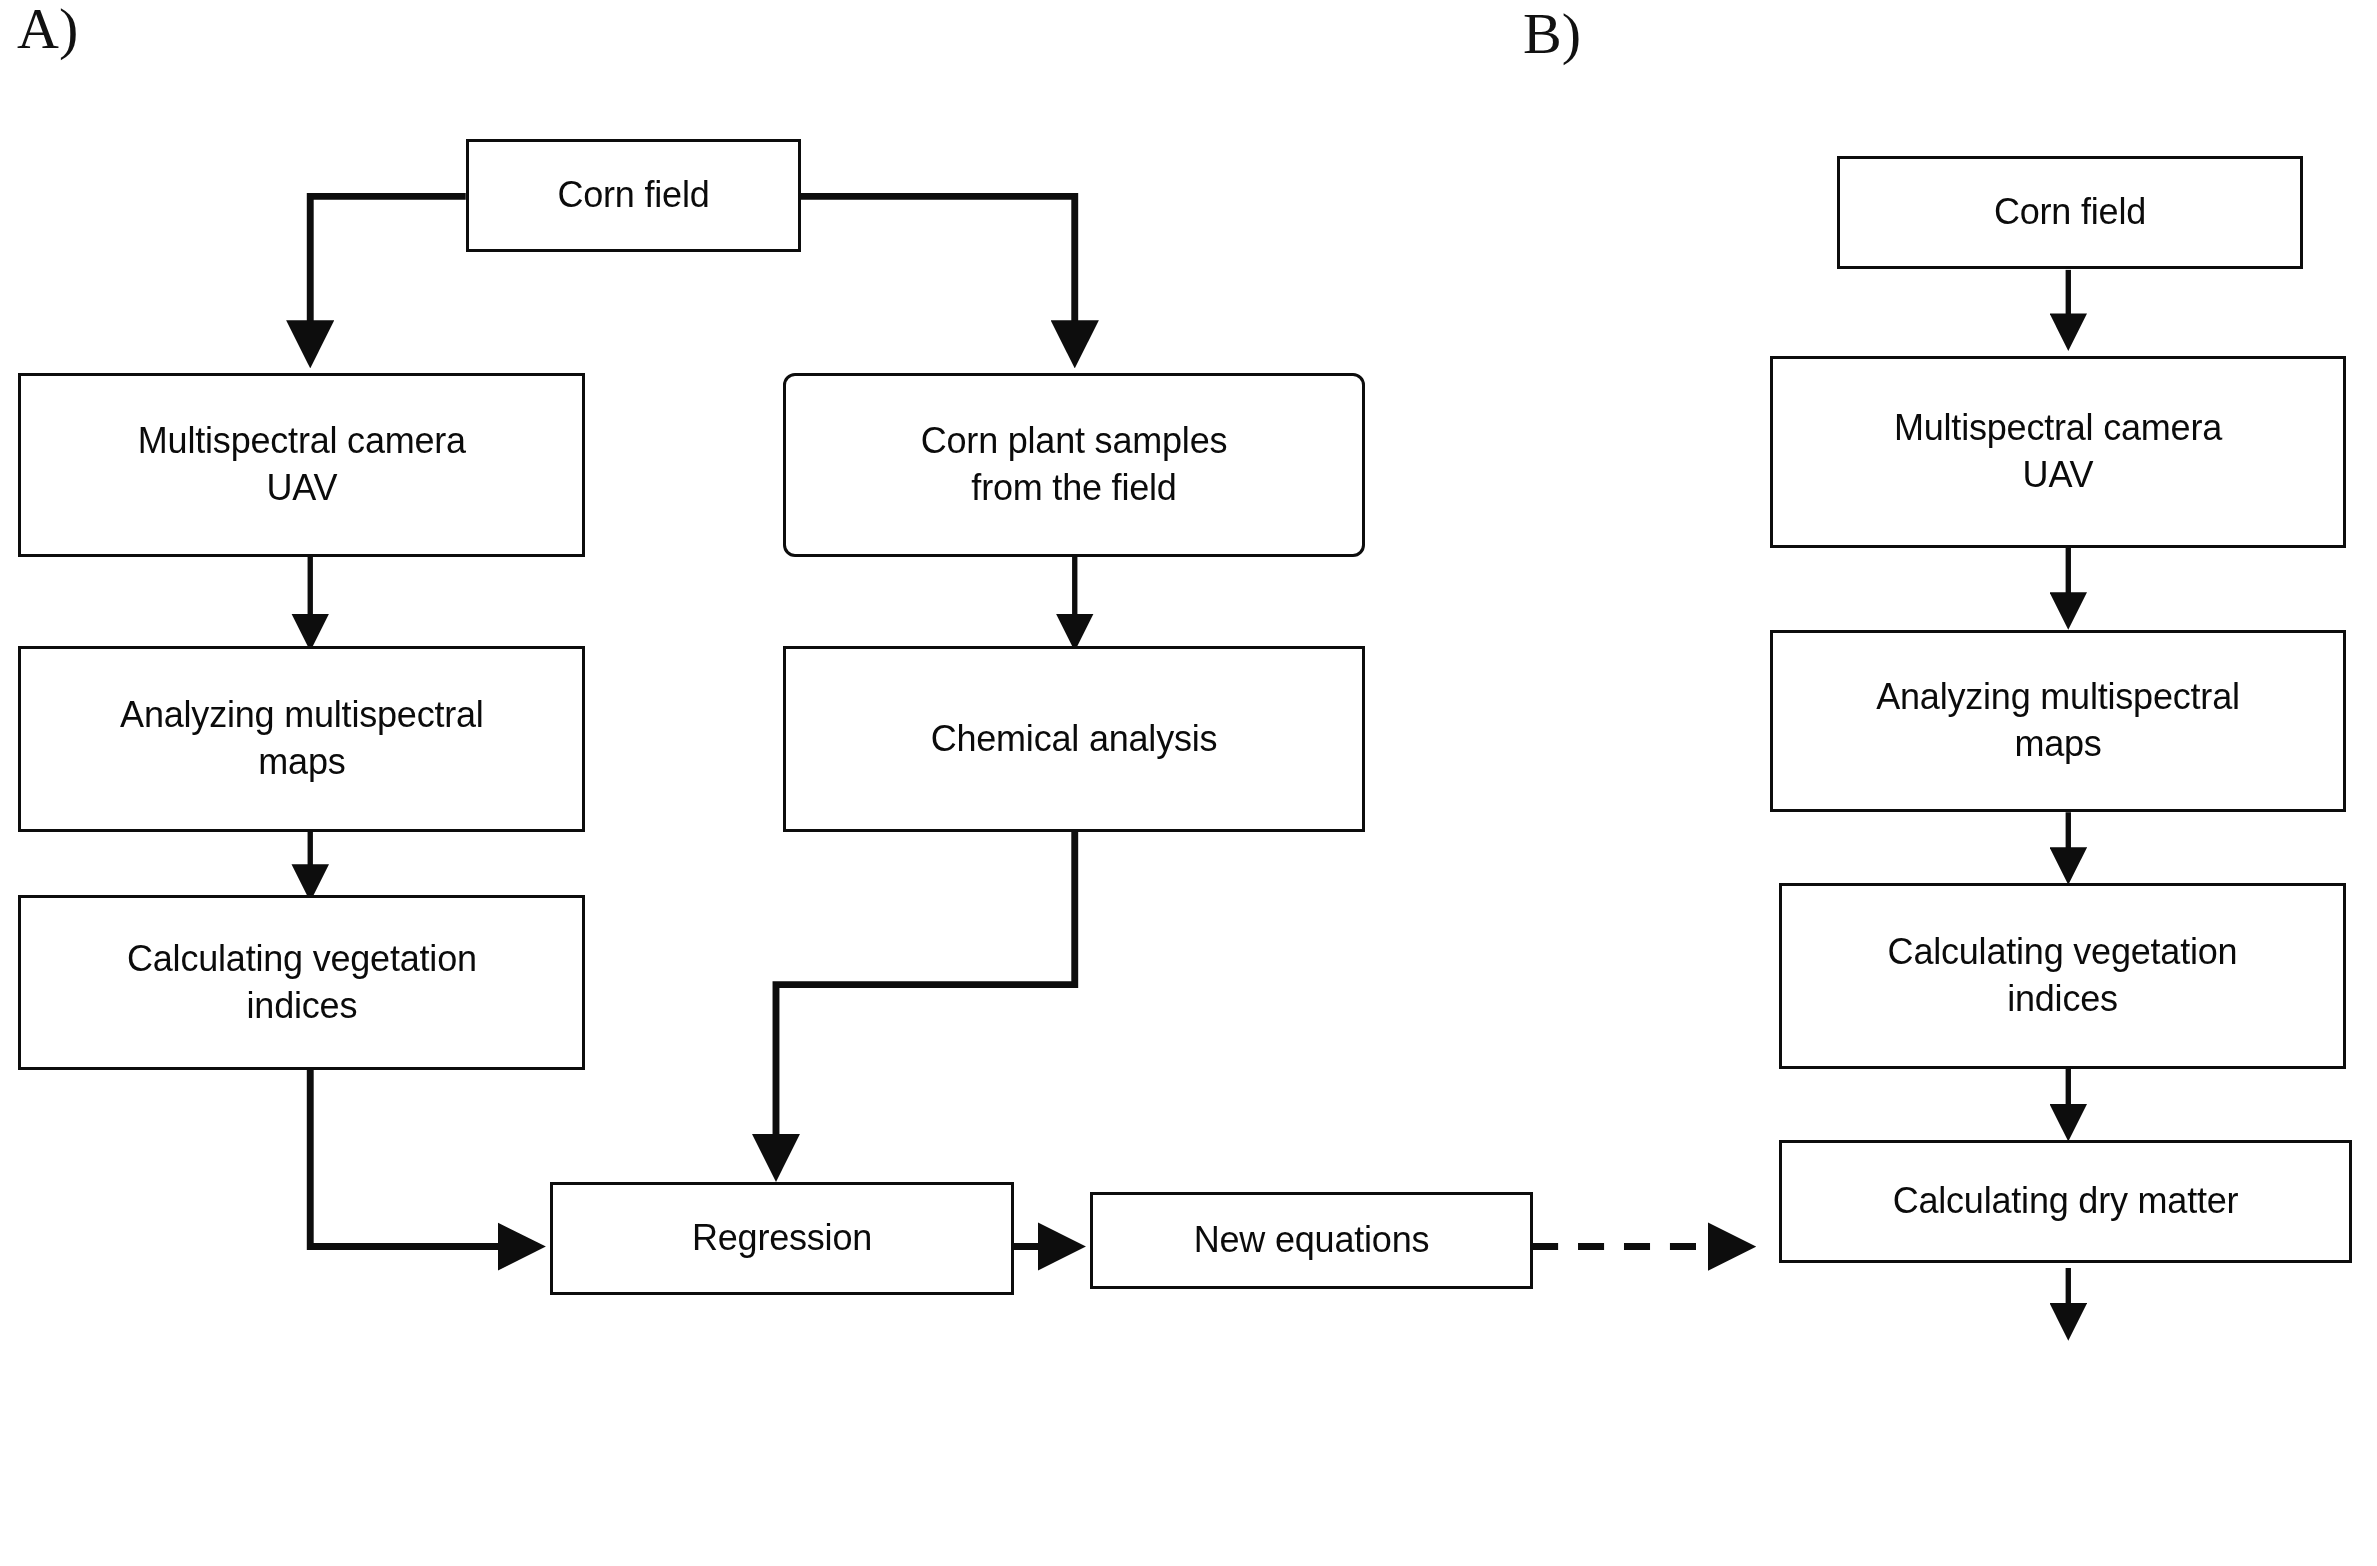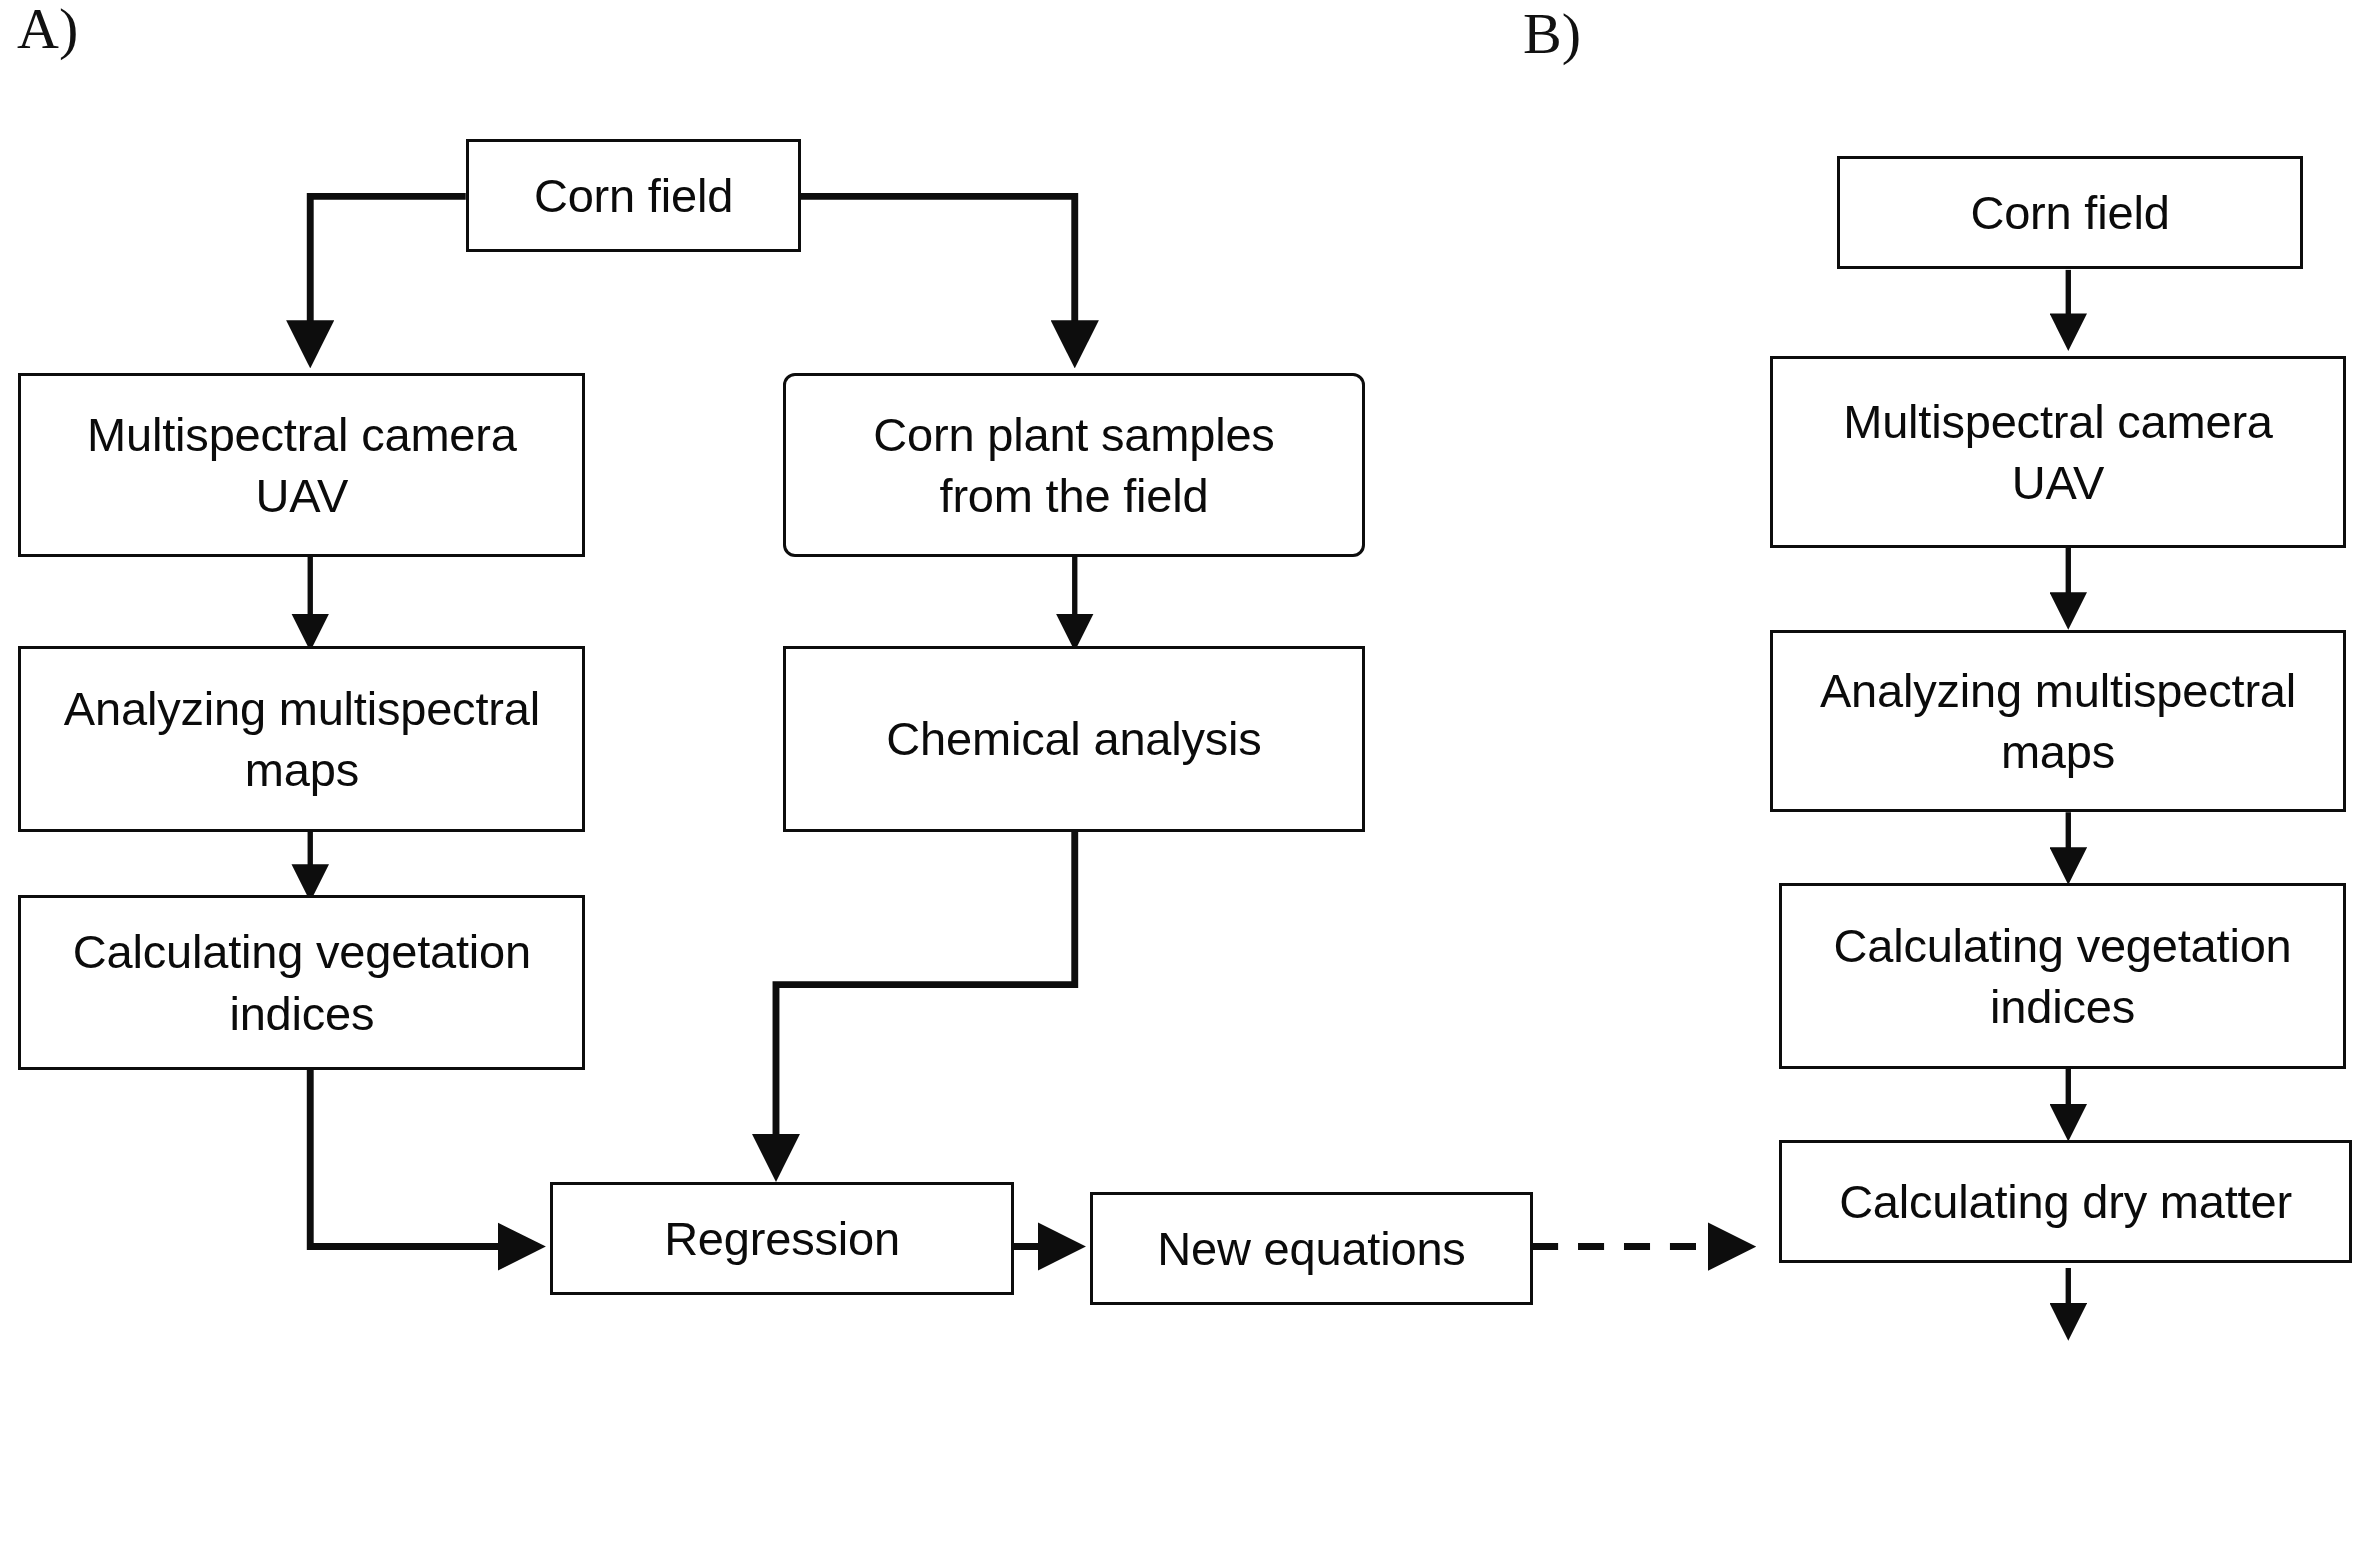--- a/index.html
+++ b/index.html
@@ -27,21 +27,21 @@
     box-sizing:border-box;
     background:#ffffff;
     border:3.8px solid #0d0d0d;
     display:flex;
     align-items:center;
     justify-content:center;
     text-align:center;
   }
   .node .node-label{
     font-family:"Liberation Sans", sans-serif;
-    font-size:47px;
+    font-size:36px;
     line-height:1.30;
     color:#0b0b0b;
     padding:0 9.2px;
     white-space:pre-line;
     letter-spacing:-0.2px;
   }
 </style>
 </head>
 <body>
 
@@ -116,21 +116,21 @@
 
   <div class="node" style="left:18.4px; top:895px; width:567px; height:175px;">
     <span class="node-label">Calculating vegetation
 indices</span>
   </div>
 
   <div class="node" style="left:550px; top:1182px; width:464px; height:113px;">
     <span class="node-label">Regression</span>
   </div>
 
-  <div class="node" style="left:1090px; top:1192px; width:443px; height:113px;">
+  <div class="node" style="left:1090px; top:1192px; width:443px; height:97px;">
     <span class="node-label">New equations</span>
   </div>
 
   <div class="node" style="left:1837px; top:156px; width:466px; height:113px;">
     <span class="node-label">Corn field</span>
   </div>
 
   <div class="node" style="left:1770px; top:356px; width:576px; height:192px;">
     <span class="node-label">Multispectral camera
 UAV</span>

